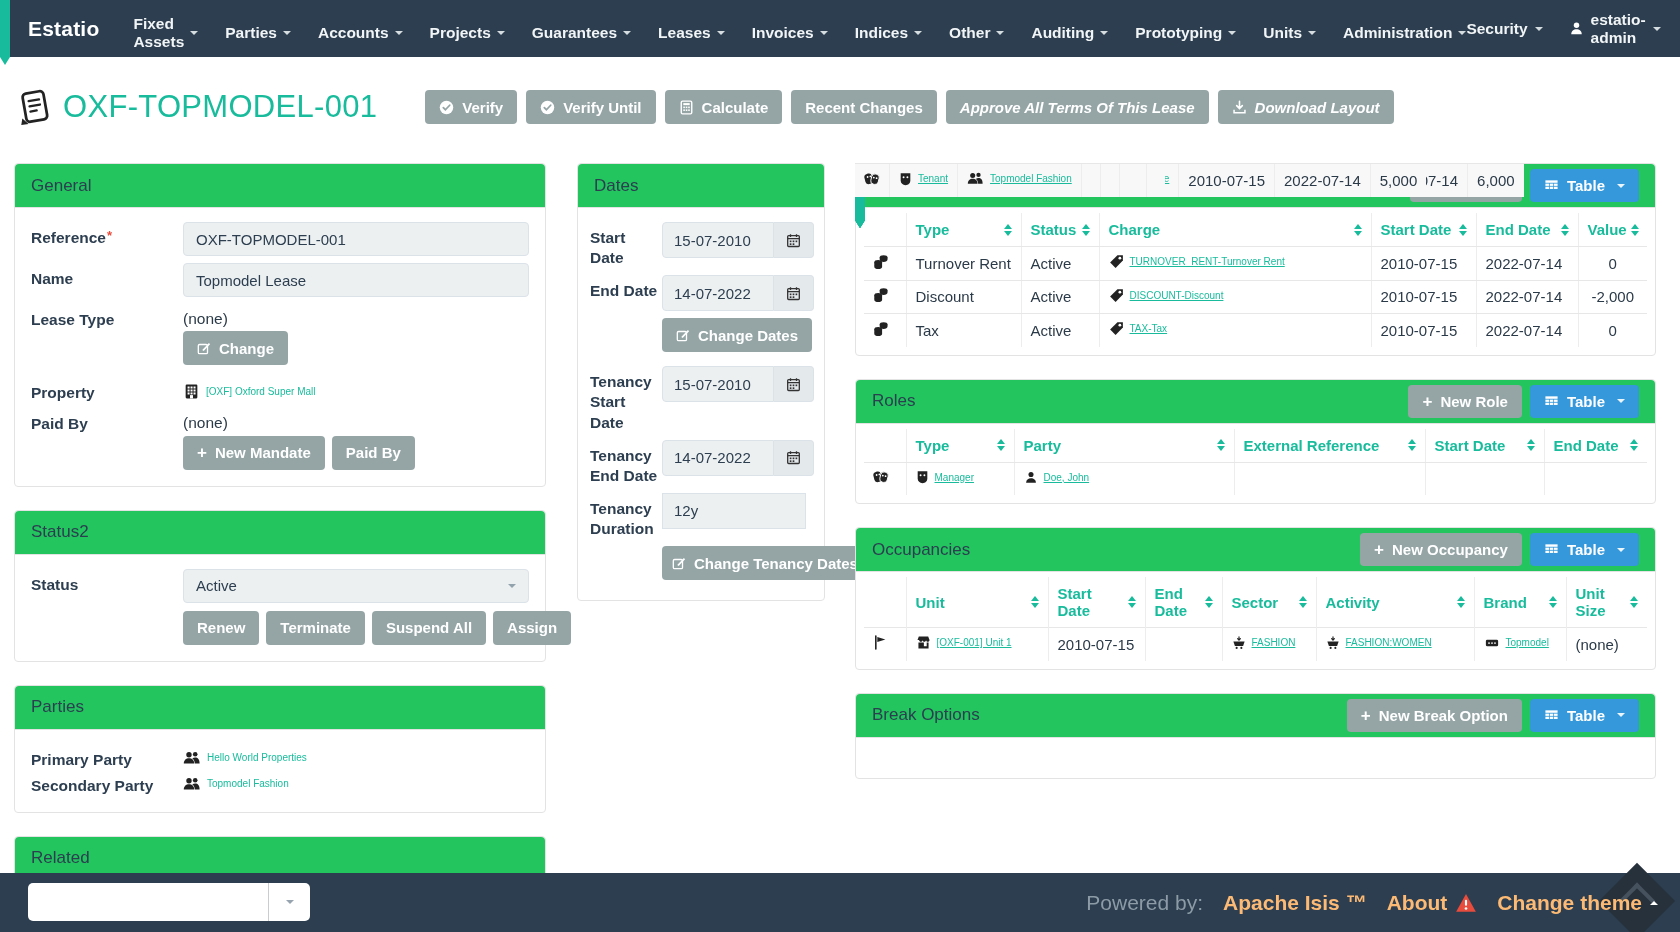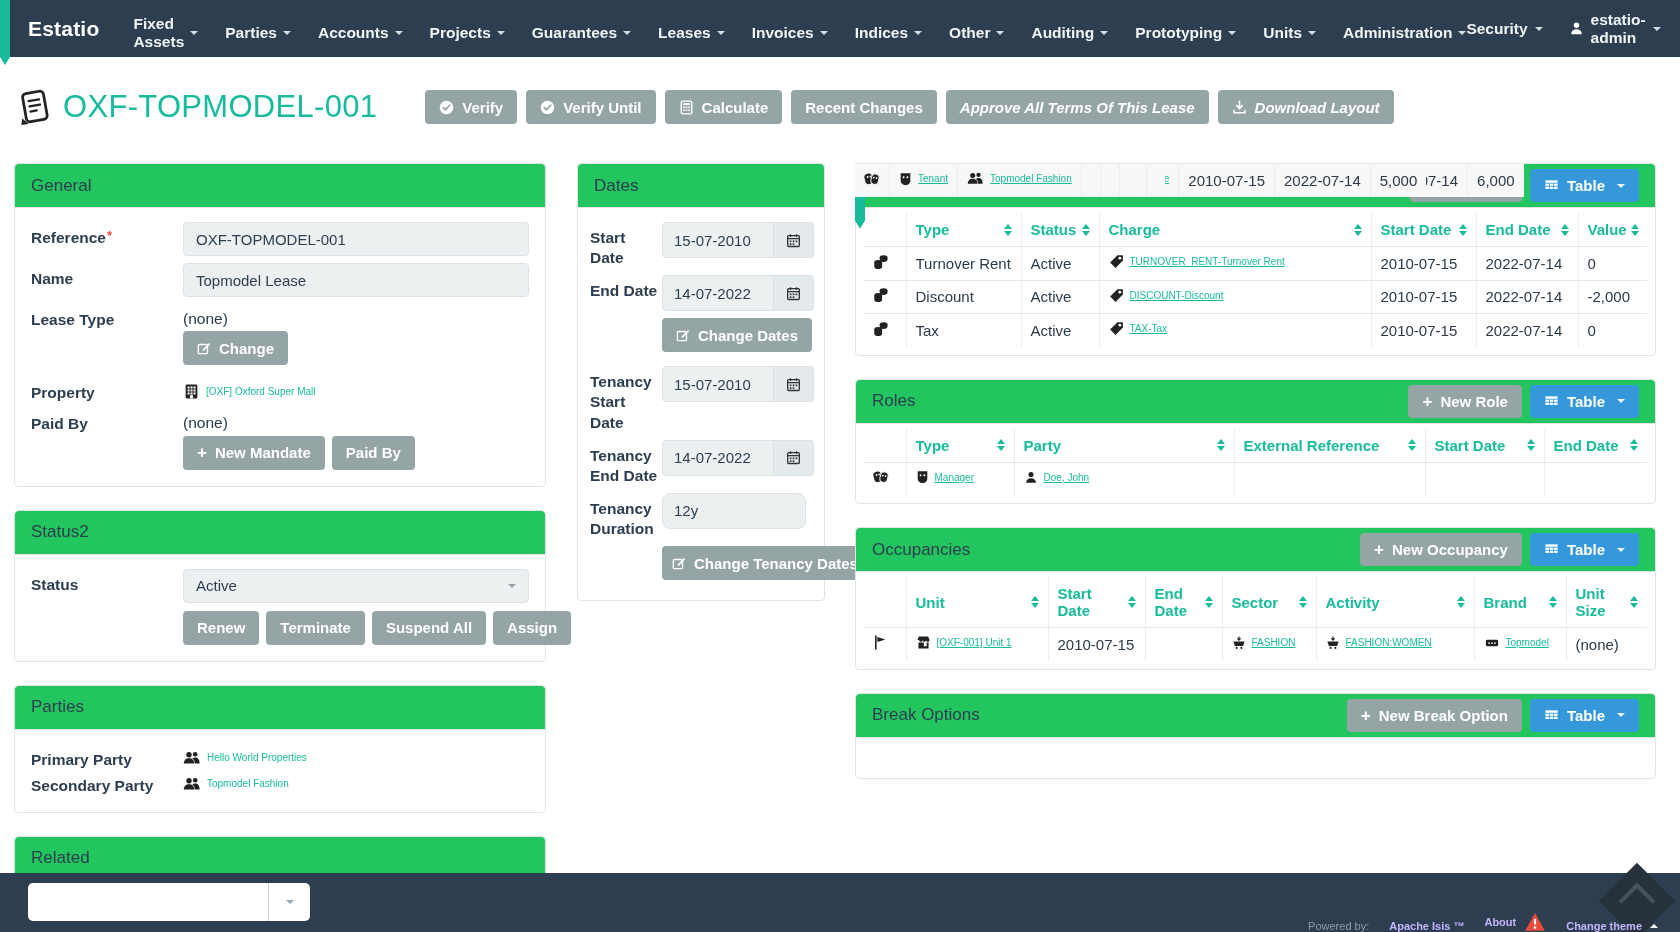--- a/index.html
+++ b/index.html
@@ -54,49 +54,49 @@
 
   
   .selbox { position:relative; width:100%; height:34px; background:#ecf0f1; border:1px solid #dbe2e8; border-radius:4px; display:flex; align-items:center; padding:0 12px; font-size:15px; color:#2c3e50; cursor:pointer; }
   .selbox .car { position:absolute; right:12px; border-top-color:#8a9aa5; }
 
   
   .drow { display:flex; align-items:flex-start; margin-bottom:7px; }
   .dlabel { width:72px; flex:none; font-weight:700; font-size:15.5px; color:#2c3e50; line-height:1.3; padding-top:6px; }
   .dgroup { display:flex; }
   .dinput { width:112px; background:#ecf0f1; border:1px solid #dbe2e8; border-radius:4px 0 0 4px; height:36px; padding:6px 11px; font-size:15px; color:#2c3e50; font-family:inherit; }
-  .dinput.solo { border-radius:8px; width:144px; }
+  .dinput.solo { border-radius:0; width:144px; }
   .daddon { width:40px; height:36px; background:#e4e9ec; border:1px solid #dbe2e8; border-left:none; border-radius:0 4px 4px 0; display:flex; align-items:center; justify-content:center; cursor:pointer; }
   .dbtns { margin-left:72px; margin-top:4px; margin-bottom:14px; }
 
   
   .twrap { padding:5px 8px 8px; }
   table.grid { width:100%; border-collapse:collapse; table-layout:fixed; font-size:15px; }
   table.grid th { color:#18bc9c; font-weight:700; text-align:left; padding:8px 9px; border-left:1px solid #ededed; vertical-align:middle; cursor:pointer; }
   table.grid th:first-child { border-left:none; }
   table.grid th .thx { display:flex; align-items:center; justify-content:space-between; gap:4px; }
   table.grid td { padding:5px 9px; border-top:1px solid #e7e7e7; border-left:1px solid #ededed; color:#2b3a48; height:33px; vertical-align:middle; white-space:nowrap; overflow:hidden; }
   table.grid td:first-child { border-left:none; }
   table.grid tr.stripe td { background:#f8f8f8; }
   .sort { display:inline-flex; flex-direction:column; gap:2px; align-items:center; flex:none; }
   .sort i { width:0; height:0; border-left:4px solid transparent; border-right:4px solid transparent; display:block; }
   .sort .up { border-bottom:5px solid #18bc9c; }
   .sort .dn { border-top:5px solid #18bc9c; }
-  td.num { text-align:left; }
+  td.num { text-align:center; }
   td .cellflex { display:inline-flex; align-items:center; gap:6px; max-width:100%; }
 
   
   .footer { position:absolute; left:0; bottom:0; width:100%; height:59px; background:#2c3e50; z-index:10; }
   .fsel { position:absolute; left:28px; top:10px; width:282px; height:38px; background:#fff; border-radius:5px; display:flex; overflow:hidden; cursor:pointer; }
   .fsel .box { flex:1; }
   .fsel .carbox { width:42px; border-left:1px solid #c9cdd1; display:flex; align-items:center; justify-content:center; }
   .fsel .car { border-top-color:#8a9aa5; }
-  .fright { position:absolute; right:22px; top:0; height:59px; display:flex; align-items:flex-end; gap:20px; font-size:11px; z-index:12; }
+  .fright { position:absolute; right:22px; top:0; height:59px; display:flex; align-items:center; gap:20px; font-size:21px; z-index:12; }
   .muted { color:#8c9ba5; }
-  .fwhite { color:#c4b5fd; font-weight:600; text-decoration:none; display:inline-flex; align-items:center; gap:8px; cursor:pointer; }
+  .fwhite { color:#fdba74; font-weight:600; text-decoration:none; display:inline-flex; align-items:center; gap:8px; cursor:pointer; }
   .carup { width:0; height:0; border-left:4px solid transparent; border-right:4px solid transparent; border-bottom:4px solid #fff; display:inline-block; }
   .corner { position:absolute; right:16px; bottom:4px; width:54px; height:54px; background:#27313c; transform:rotate(45deg); z-index:11; }
   .corner:after { content:""; position:absolute; left:14px; top:14px; width:22px; height:22px; border-left:4px solid #46525e; border-top:4px solid #46525e; }
 </style>
 </head>
 <body>
 
 <div class="screen">
 
   <div class="stripe"></div>

